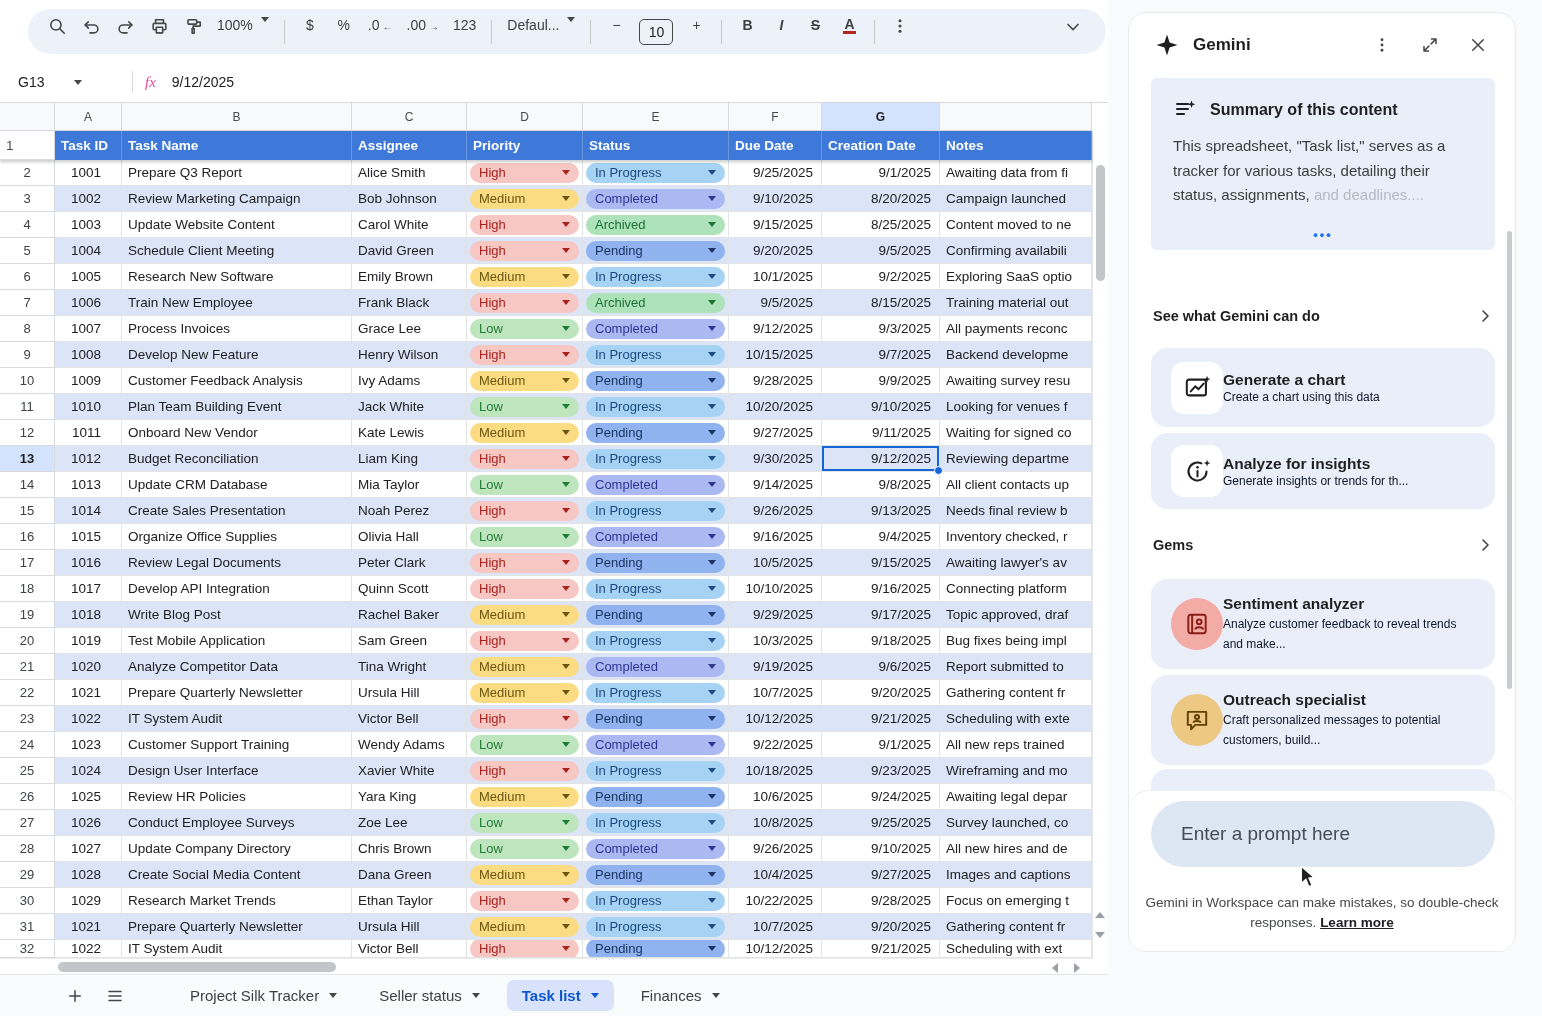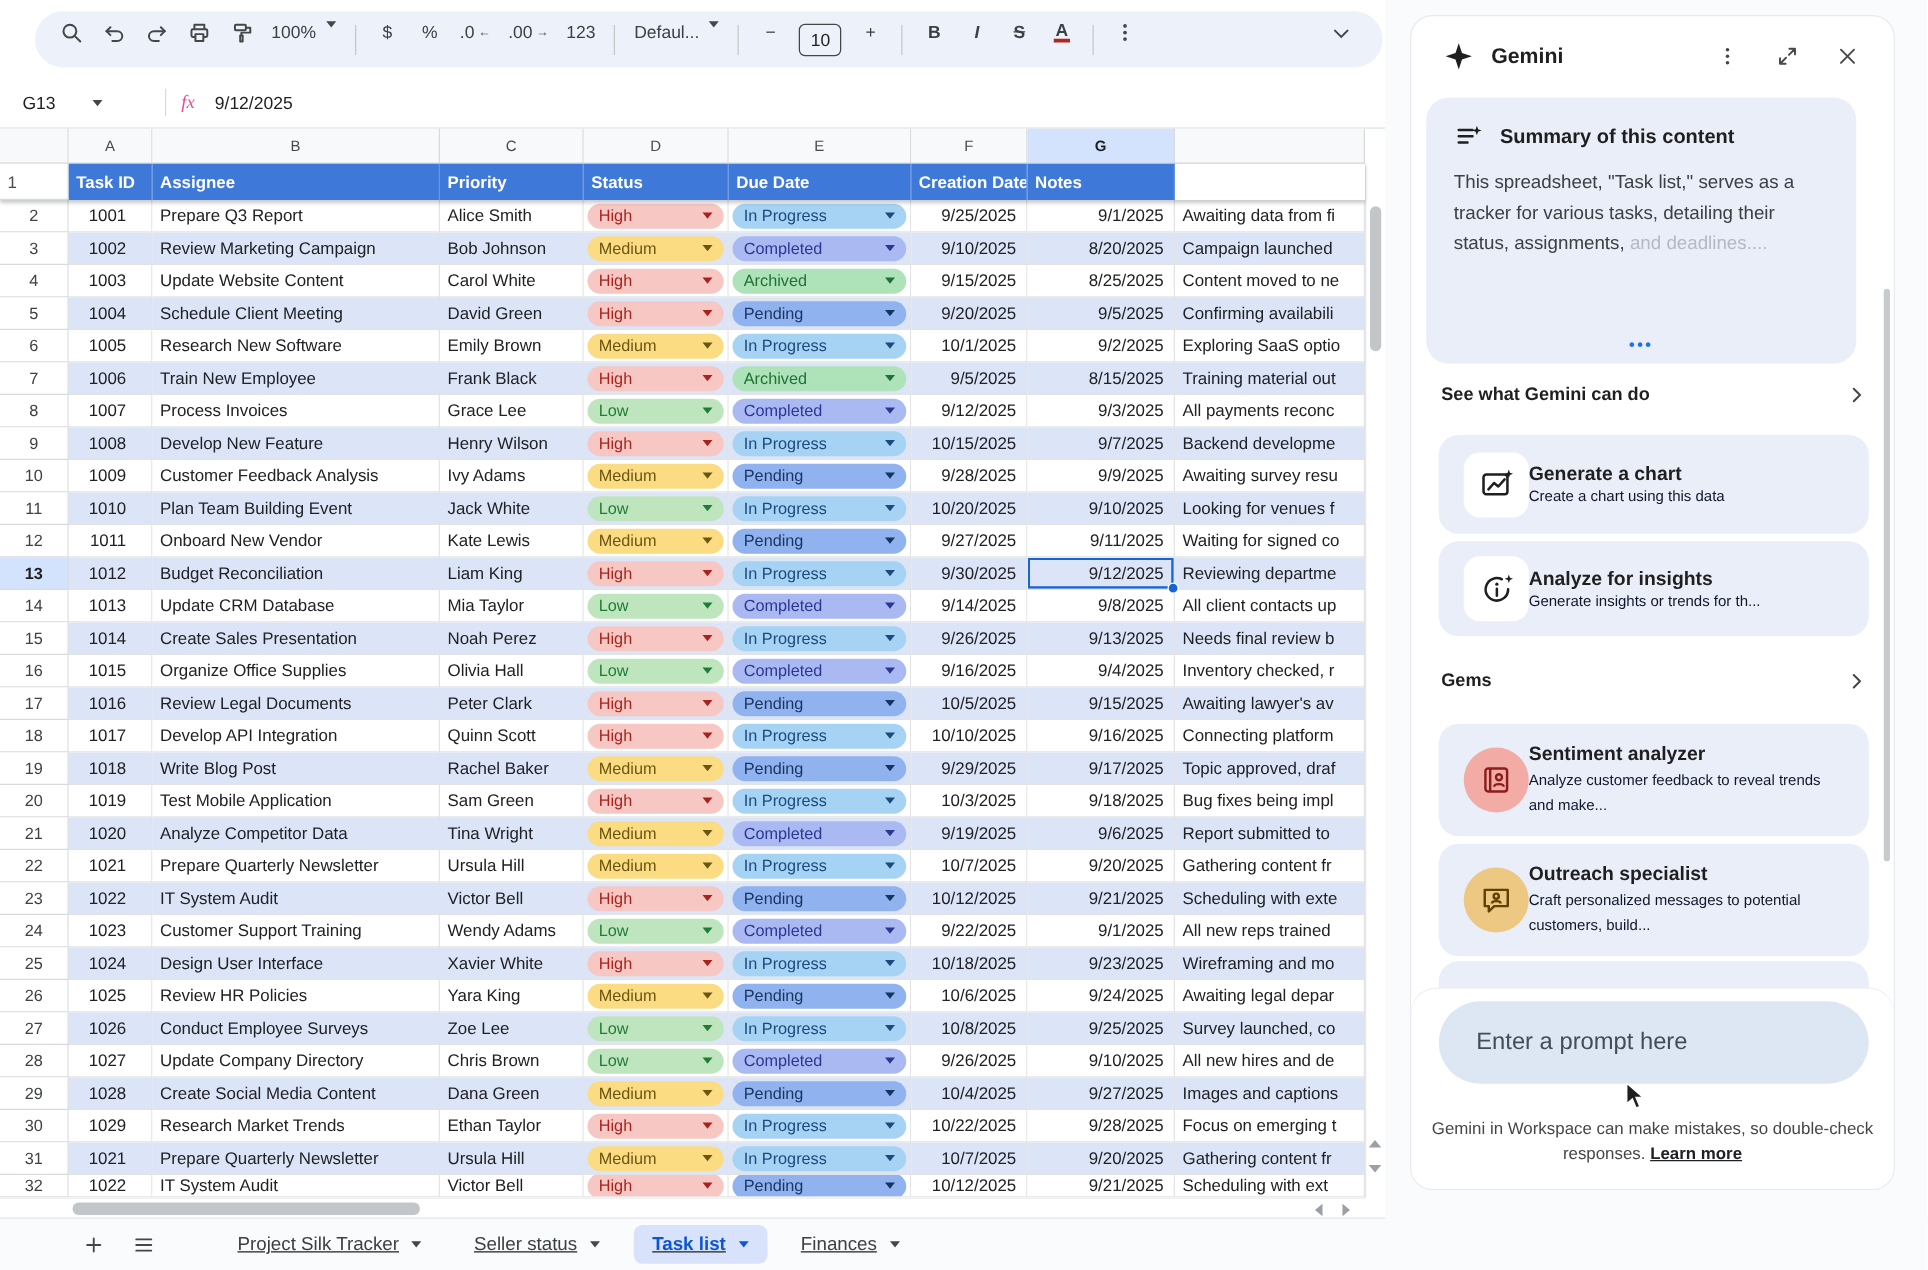--- a/index.html
+++ b/index.html
@@ -107,21 +107,21 @@
   .gem-wrap { position:absolute; top:0; left:1108px; width:434px; height:1016px; background:#f9fbfd; }
   .panel {
     position:absolute; left:20px; top:12px; width:388px; height:940px;
     background:#fff; border:1px solid #e8eaed; border-radius:18px; overflow:hidden;
   }
   .panel-header { position:absolute; top:10px; left:0; width:100%; height:44px; display:flex; align-items:center; padding:0 20px 0 26px; gap:14px; }
   .panel-title { font-size:17px; font-weight:bold; color:#1f1f1f; }
   .panel-header .spacer { flex:1; }
   .icon-btn { width:34px; height:34px; display:flex; align-items:center; justify-content:center; color:#444746; }
 
-  .summary-card { position:absolute; left:12px; top:65px; width:344px; height:213px; background:#e9eef8; border-radius:18px; padding:18px 22px; }
+  .summary-card { position:absolute; left:22px; top:65px; width:344px; height:172px; background:#e9eef8; border-radius:6px; padding:18px 22px; }
   .summary-head { display:flex; align-items:center; gap:13px; font-size:16px; font-weight:bold; color:#1f1f1f; margin-top:2px; }
   .summary-body { margin-top:12px; font-size:15px; line-height:24.5px; color:#3c4043; }
   .summary-faded { color:#b4b9c2; }
   .summary-dots { position:absolute; left:0; bottom:8px; width:100%; text-align:center; color:#1a73e8; font-size:13px; letter-spacing:2px; font-weight:bold; }
 
   .link-row { position:absolute; left:24px; width:340px; display:flex; align-items:center; justify-content:space-between; font-size:14.5px; font-weight:bold; color:#1f1f1f; }
   .link-row .chev { color:#444746; }
 
   .action-card { position:absolute; left:22px; width:344px; background:#e9eef8; border-radius:16px; display:flex; align-items:center; padding:0 16px 0 20px; gap:0; }
   .action-iconbox { width:52px; height:52px; background:#fff; border-radius:13px; display:flex; align-items:center; justify-content:center; color:#1f1f1f; flex:0 0 52px; }
@@ -279,20 +279,21 @@
       <div class="cell">C</div>
       <div class="cell">D</div>
       <div class="cell">E</div>
       <div class="cell">F</div>
       <div class="cell sel-col">G</div>
       <div class="cell"></div>
     </div>
   <div class="g-row header-row" id="header-row">
       <div class="cell rownum">1</div>
       <div class="cell">Task ID</div>
+      <div class="cell">Task Name</div>
       <div class="cell">Assignee</div>
       <div class="cell">Priority</div>
       <div class="cell">Status</div>
       <div class="cell">Due Date</div>
       <div class="cell">Creation Date</div>
       <div class="cell">Notes</div>
     </div>
   <div id="rows">
       <div class="g-row data-row">
         <div class="cell rownum">2</div>
@@ -970,21 +971,21 @@
         </svg>
       </span>
   </div>
   <div class="tab-icon-btn">
     <span>
         <svg width="18" height="18" viewBox="0 0 24 24" fill="none" stroke="#444746" stroke-width="2" stroke-linecap="round">
           <path d="M4 6 h16 M4 12 h16 M4 18 h16"></path>
         </svg>
       </span>
   </div>
-  <div id="sheet-tabs" style="display:flex; align-items:center;text-decoration:underline;">
+  <div id="sheet-tabs" style="display:flex; align-items:center;">
       <div class="sheet-tab">
         <div class="">Project Silk Tracker</div>
         <div class="dd-arrow"></div>
       </div>
       <div class="sheet-tab">
         <div class="">Seller status</div>
         <div class="dd-arrow"></div>
       </div>
       <div class="sheet-tab active">
         <div class="">Task list</div>

